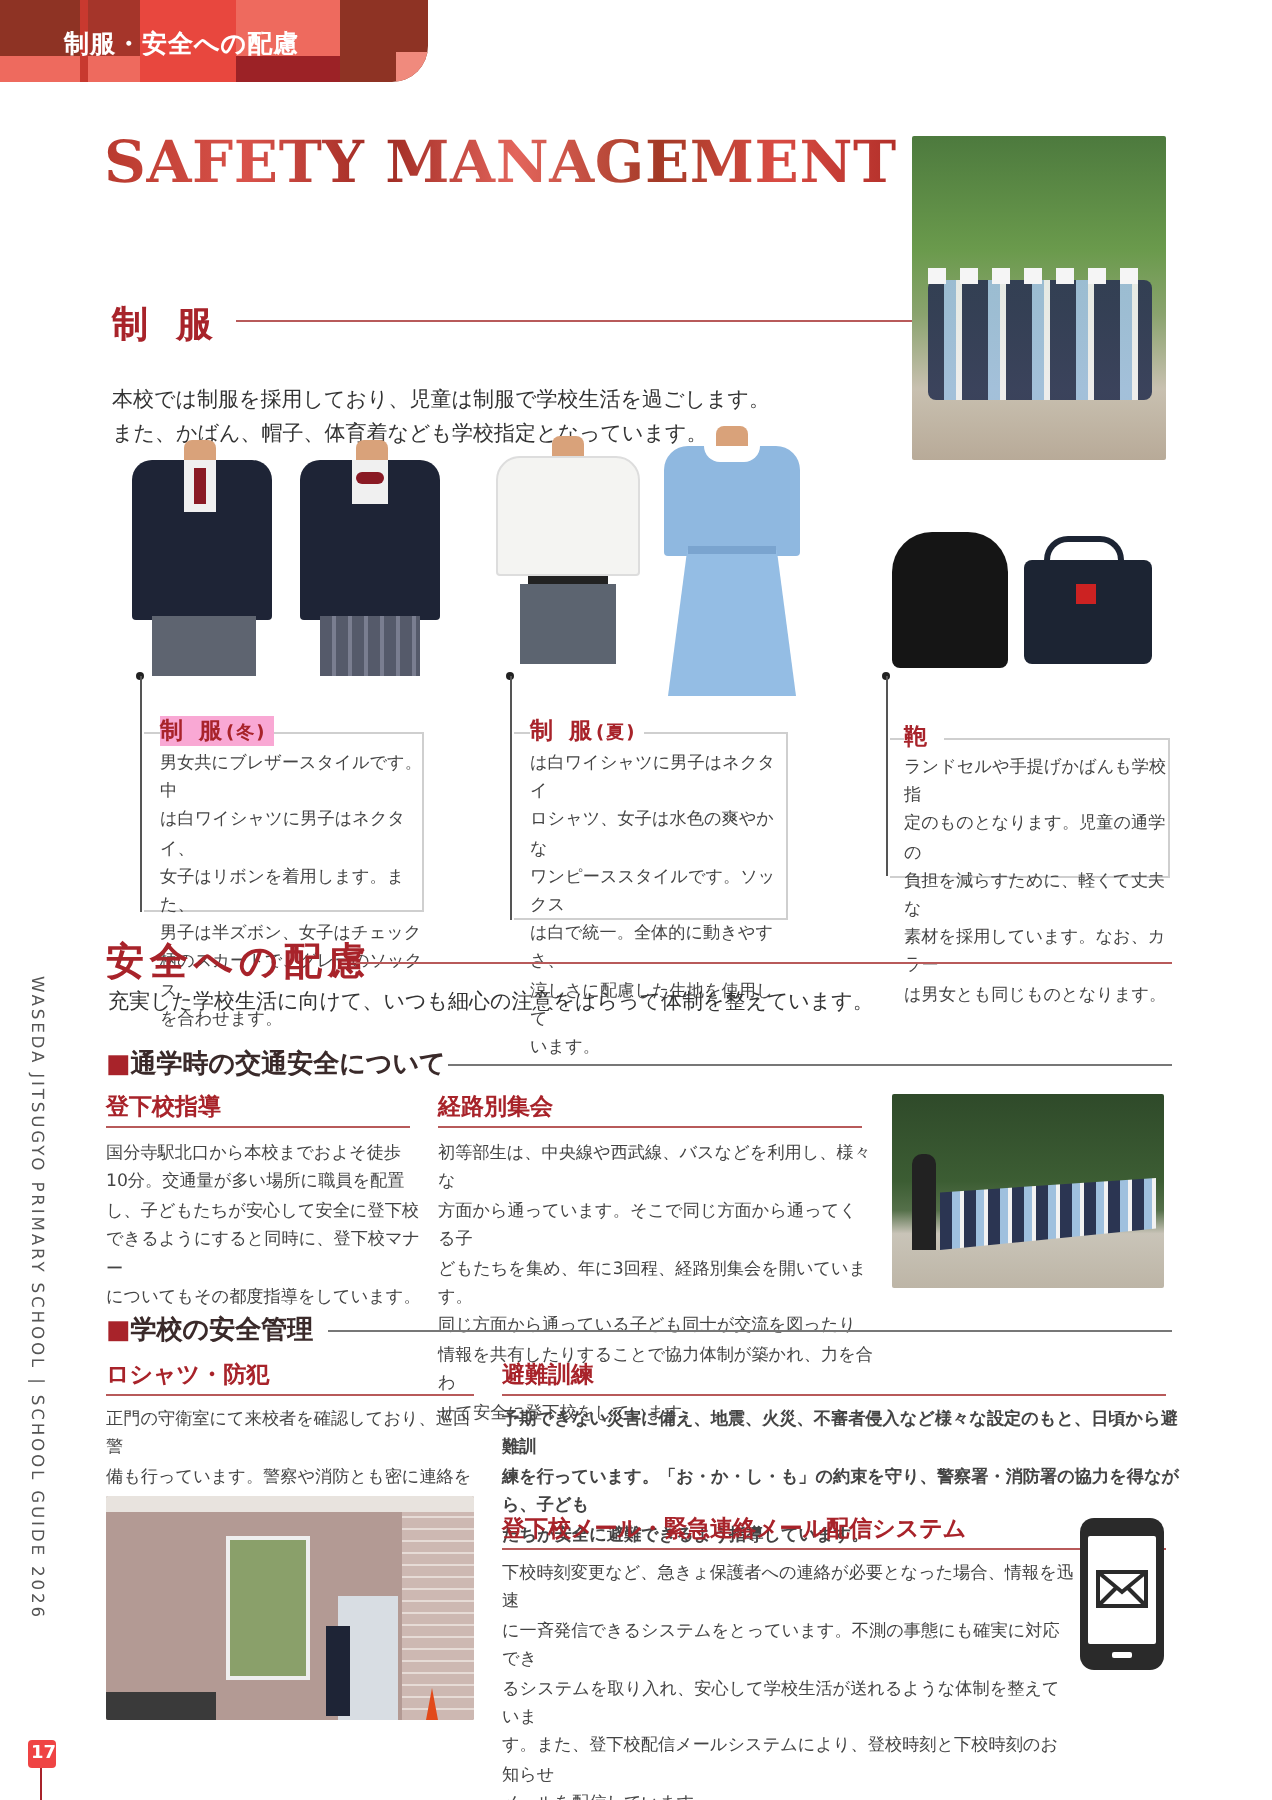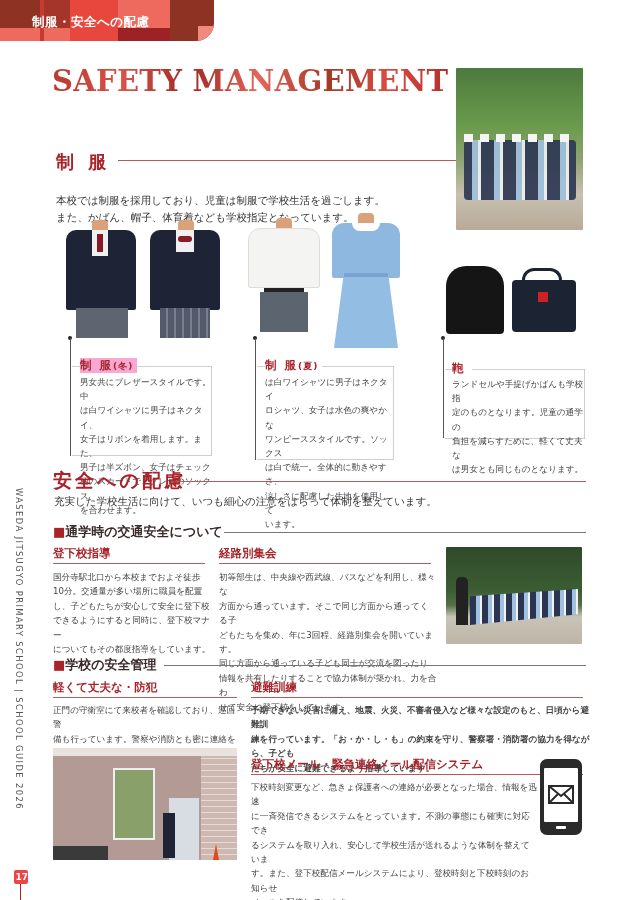--- a/index.html
+++ b/index.html
@@ -145,20 +145,21 @@
 <div class="abs pin-dot" style="left:441px;top:336px;"></div>
 <div class="abs pin-line" style="left:443px;top:338px;height:100px;"></div>
 <div class="abs card" style="left:445px;top:369px;width:140px;height:70px;border-left:none;"></div>
 <div class="abs card-head" style="left:452px;top:361px;background:#fff;padding-right:6px;">
   <span>鞄</span>
 </div>
 <div class="abs small-txt" style="left:452px;top:377px;width:132px;">
   <div>ランドセルや手提げかばんも学校指</div>
   <div>定のものとなります。児童の通学の</div>
   <div>負担を減らすために、軽くて丈夫な</div>
+  <div>素材を採用しています。なお、カラー</div>
   <div>は男女とも同じものとなります。</div>
 </div>
 
 <div class="abs sec-h" style="left:53px;top:468px;font-size:19px;letter-spacing:3px;">安全への配慮</div>
 <div class="abs rule" style="left:178px;top:481px;width:408px;"></div>
 <div class="abs body-txt" style="left:54px;top:493px;">充実した学校生活に向けて、いつも細心の注意をはらって体制を整えています。</div>
 
 <div class="abs sub-h" style="left:53px;top:523px;">
   <span class="sq">■</span><span>通学時の交通安全について</span>
 </div>
@@ -188,21 +189,21 @@
 <div class="abs photo" style="left:446px;top:547px;width:136px;height:97px;background:linear-gradient(180deg,#2f4a2a 0%,#3c5d33 45%,#55704a 60%,#c9c4b8 72%,#bdb5a6 100%);">
   <div style="position:absolute;left:10px;top:30px;width:12px;height:48px;background:#222;border-radius:5px 5px 0 0;"></div>
   <div style="position:absolute;left:24px;top:42px;width:108px;height:36px;background:repeating-linear-gradient(90deg,#2b3552 0 6px,#9fc0de 6px 10px,#f2f2f2 10px 12px);clip-path:polygon(0 20%,100% 0,100% 70%,0 100%);"></div>
 </div>
 
 <div class="abs sub-h" style="left:53px;top:656px;">
   <span class="sq">■</span><span>学校の安全管理</span>
 </div>
 <div class="abs" style="left:164px;top:665px;width:422px;height:1px;background:#777;"></div>
 
-<div class="abs item-h" style="left:53px;top:680px;">軽くて丈夫な・防犯</div>
+<div class="abs item-h" style="left:53px;top:680px;">ロシャツ・防犯</div>
 <div class="abs item-rule" style="left:53px;top:697px;width:184px;"></div>
 <div class="abs small-txt" style="left:53px;top:703px;width:190px;line-height:14.4px;">
   <div>正門の守衛室にて来校者を確認しており、巡回警</div>
   <div>備も行っています。警察や消防とも密に連絡をと</div>
   <div>り、防犯や安全に取り組んでいます。</div>
 </div>
 
 <div class="abs photo" style="left:53px;top:748px;width:184px;height:112px;background:#b39a94;">
   <div style="position:absolute;left:0;top:0;width:184px;height:8px;background:#e8e3de;"></div>
   <div style="position:absolute;left:148px;top:8px;width:36px;height:104px;background:repeating-linear-gradient(0deg,#cdb8b2 0 5px,#e6dbd6 5px 6px);"></div>

